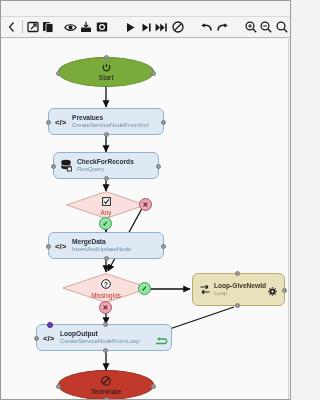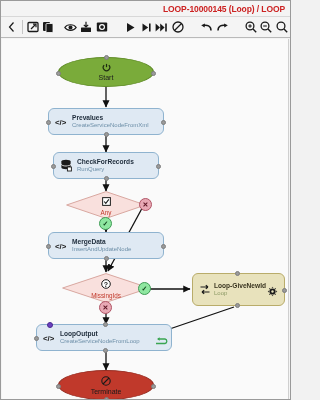--- a/index.html
+++ b/index.html
@@ -136,23 +136,20 @@
 
   .loopback {
     position: absolute; color: #3aa552; font-size: 9px; line-height: 1;
   }
 </style>
 </head>
 <body>
 
 <div id="app">
 
-  <div id="titlebar">
-    <span class="title">LOOP-10000145 (Loop) / LOOP</span>
-  </div>
 
   <div id="toolbar">
     <div class="tb-btn">
       <svg width="9" height="12" viewBox="0 0 9 12">
           <path d="M6.5 1.5 L2.5 6 L6.5 10.5" fill="none" stroke="#1a1a1a" stroke-width="1.2"></path>
         </svg>
     </div>
     <div class="tb-sep"></div>
     <div class="tb-btn">
       <svg width="12" height="12" viewBox="0 0 12 12">

